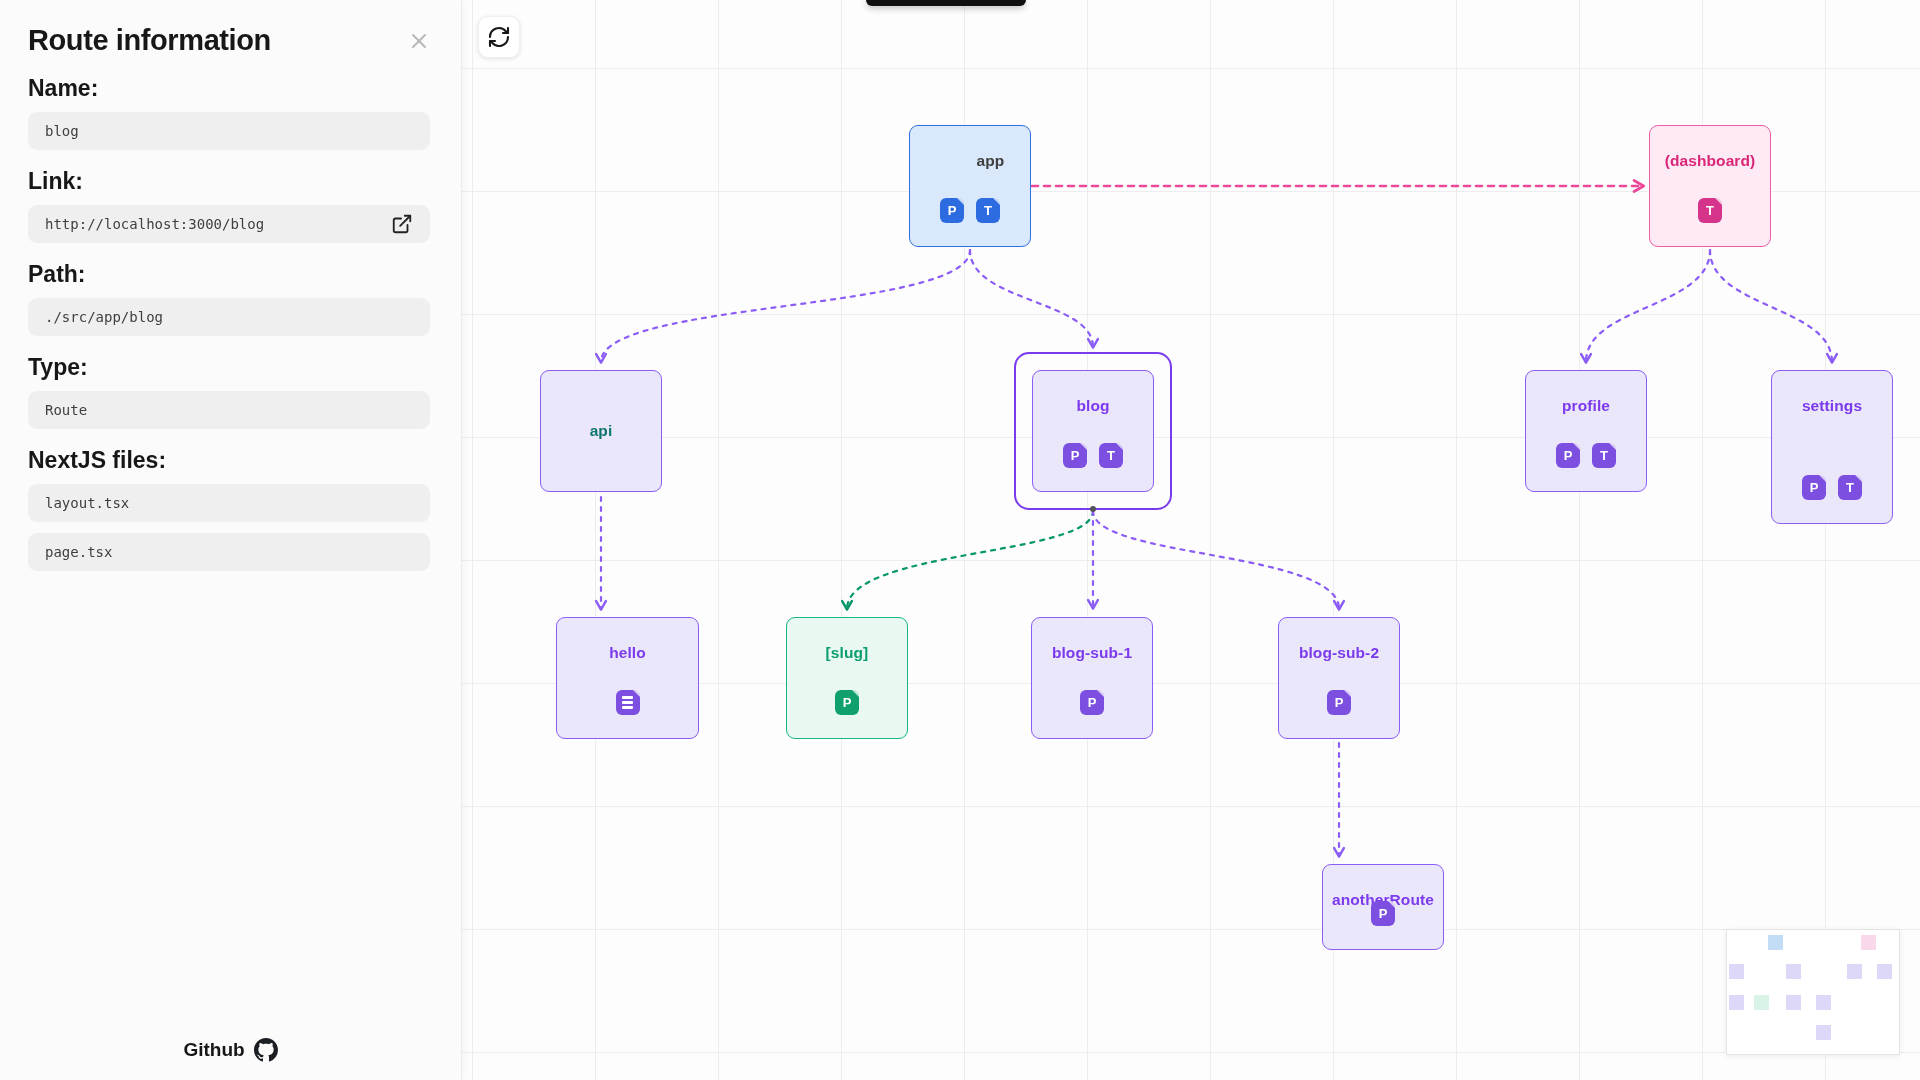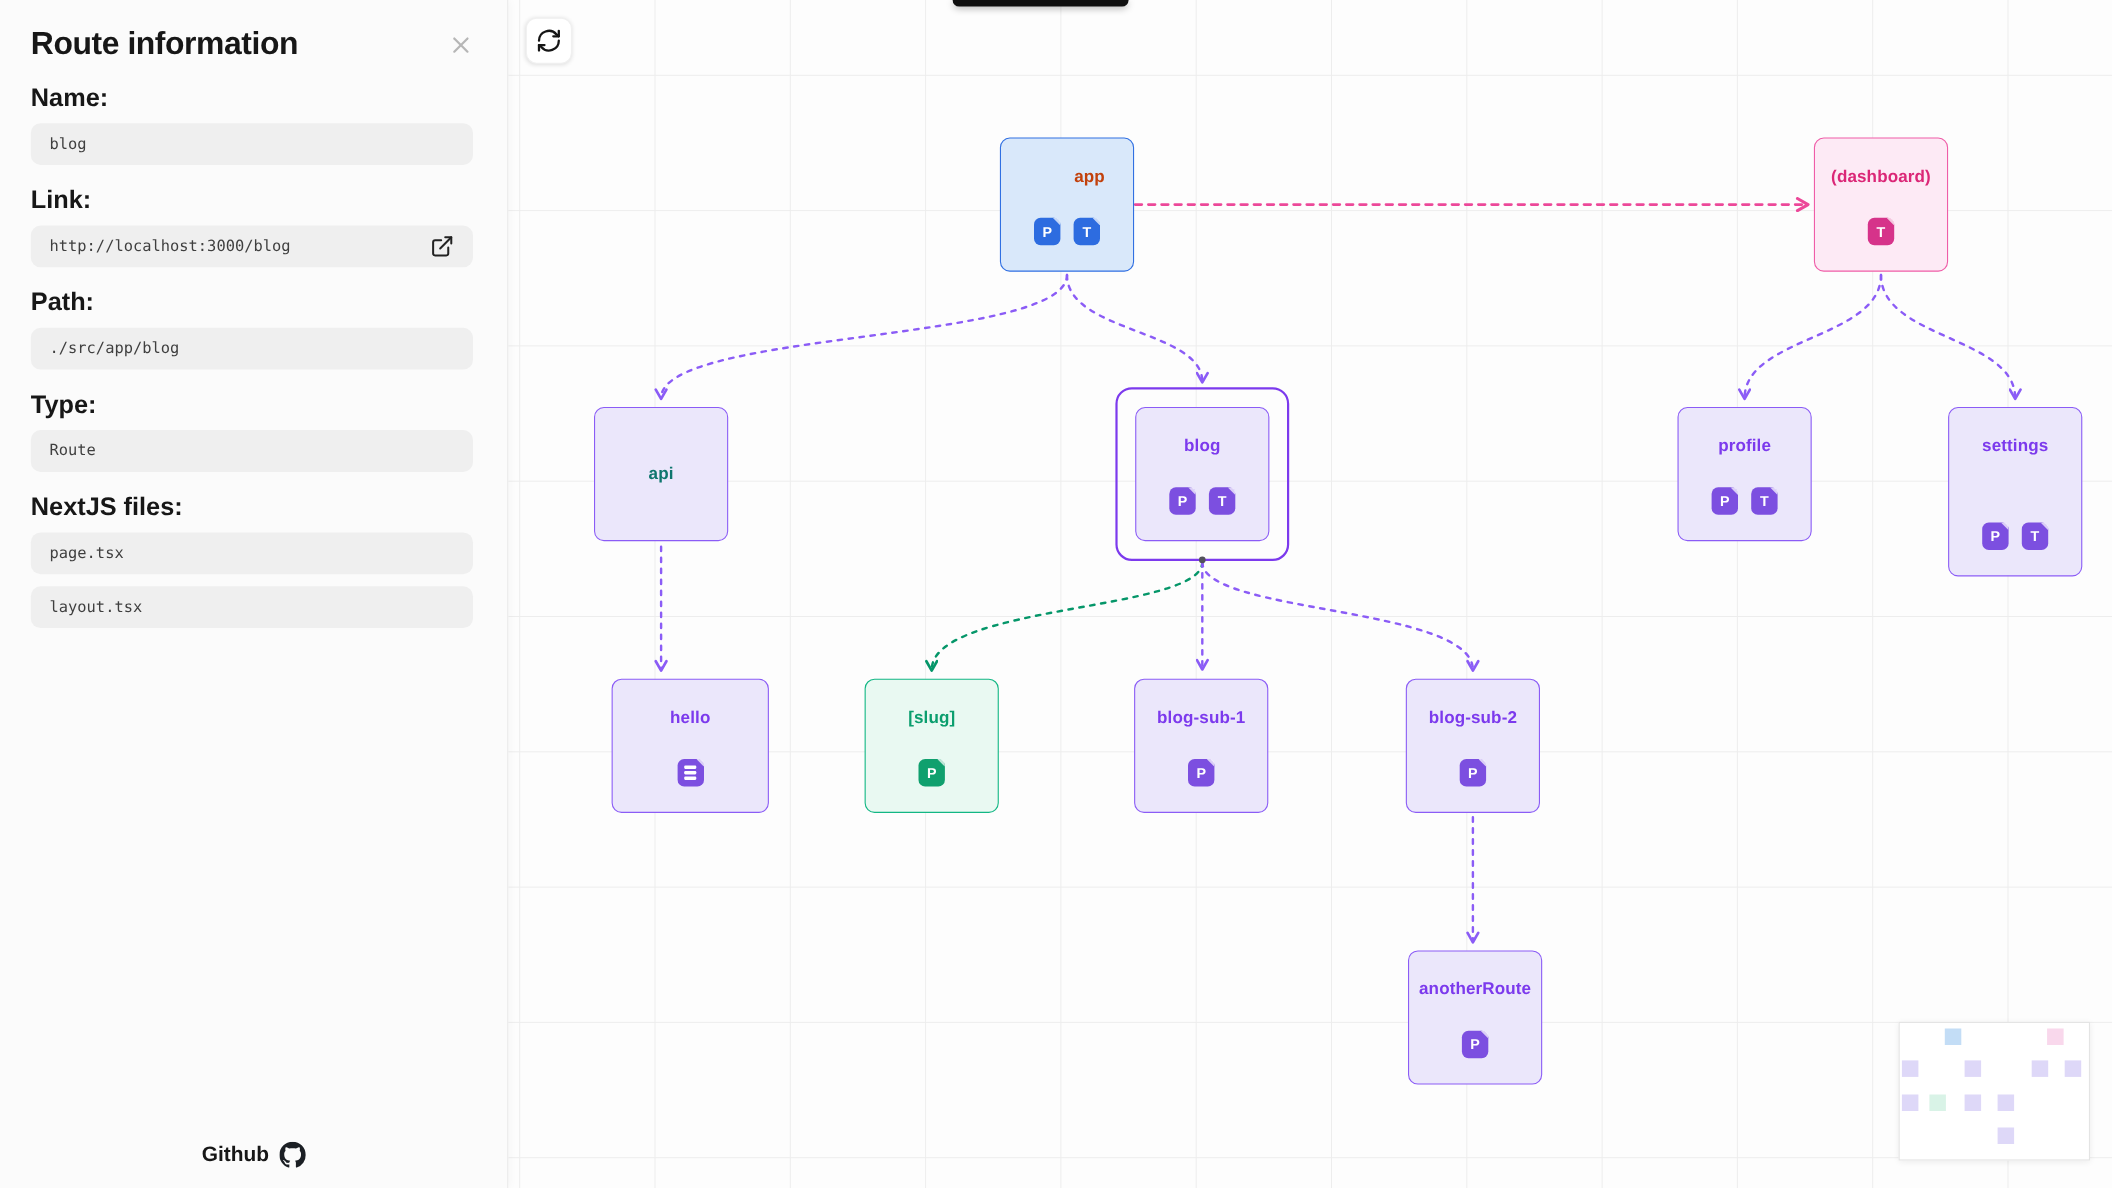--- a/index.html
+++ b/index.html
@@ -137,24 +137,24 @@
       <span>./src/app/blog</span>
     </div>
 
     <div class="field-label">Type:</div>
     <div class="input-box">
       <span>Route</span>
     </div>
 
     <div class="field-label">NextJS files:</div>
     <div class="input-box file-box">
+      <span>layout.tsx</span>
+    </div>
+    <div class="input-box file-box">
       <span>page.tsx</span>
-    </div>
-    <div class="input-box file-box">
-      <span>layout.tsx</span>
     </div>
 
     <div class="sb-footer">
       <span>Github</span>
       <span style="line-height:0;">
         <svg width="24" height="24" viewBox="0 0 16 16" fill="#1b1f24">
           <path d="M8 0C3.58 0 0 3.58 0 8c0 3.54 2.29 6.53 5.47 7.59.4.07.55-.17.55-.38 0-.19-.01-.82-.01-1.49-2.01.37-2.53-.49-2.69-.94-.09-.23-.48-.94-.82-1.13-.28-.15-.68-.52-.01-.53.63-.01 1.08.58 1.23.82.72 1.21 1.87.87 2.33.66.07-.52.28-.87.51-1.07-1.78-.2-3.64-.89-3.64-3.95 0-.87.31-1.59.82-2.15-.08-.2-.36-1.02.08-2.12 0 0 .67-.21 2.2.82.64-.18 1.32-.27 2-.27s1.36.09 2 .27c1.53-1.04 2.2-.82 2.2-.82.44 1.1.16 1.92.08 2.12.51.56.82 1.27.82 2.15 0 3.07-1.87 3.75-3.65 3.95.29.25.54.73.54 1.48 0 1.07-.01 1.93-.01 2.2 0 .21.15.46.55.38A8.01 8.01 0 0 0 16 8c0-4.42-3.58-8-8-8z"></path>
         </svg>
       </span>
     </div>
@@ -193,21 +193,21 @@
         <path d="M 1248 250 C 1248 308 1370 306 1370 362" fill="none" stroke="#8b5cf6" stroke-width="2.2" stroke-dasharray="4 6" stroke-linecap="round" marker-end="url(#arrow-purple)"></path>
         <path d="M 139 497 L 139 609" fill="none" stroke="#8b5cf6" stroke-width="2.2" stroke-dasharray="4 6" stroke-linecap="round" marker-end="url(#arrow-purple)"></path>
         <path d="M 631 511 C 631 556 385 549 385 609" fill="none" stroke="#059669" stroke-width="2.2" stroke-dasharray="4 6" stroke-linecap="round" marker-end="url(#arrow-green)"></path>
         <path d="M 631 511 L 631 608" fill="none" stroke="#8b5cf6" stroke-width="2.2" stroke-dasharray="4 6" stroke-linecap="round" marker-end="url(#arrow-purple)"></path>
         <path d="M 631 511 C 631 558 877 551 877 609" fill="none" stroke="#8b5cf6" stroke-width="2.2" stroke-dasharray="4 6" stroke-linecap="round" marker-end="url(#arrow-purple)"></path>
         <path d="M 877 743 L 877 856" fill="none" stroke="#8b5cf6" stroke-width="2.2" stroke-dasharray="4 6" stroke-linecap="round" marker-end="url(#arrow-purple)"></path>
       </svg>
     <div id="nodes-layer">
         <div class="sel-outline" style="left: 552px; top: 352px; border-color: rgb(124, 58, 237);"></div>
         <div class="node" style="left: 447px; top: 125px; width: 122px; height: 122px; background: rgb(217, 232, 250); border-color: rgb(49, 112, 226);">
-          <div class="node-label" style="color: #c2410c; padding-left: 41px;">app</div>
+          <div class="node-label" style="color: #404040; padding-left: 41px;">app</div>
           <div class="badges">
             <div class="badge" style="background: rgb(45, 108, 224);">P</div>
             <div class="badge" style="background: rgb(45, 108, 224);">T</div>
           </div>
         </div>
         <div class="node" style="left: 1187px; top: 125px; width: 122px; height: 122px; background: rgb(253, 234, 245); border-color: rgb(239, 93, 168);">
           <div class="node-label" style="color: rgb(219, 39, 119);">(dashboard)</div>
           <div class="badges">
             <div class="badge" style="background: rgb(214, 51, 138);">T</div>
           </div>
@@ -259,21 +259,21 @@
           <div class="badges">
             <div class="badge" style="background: rgb(124, 79, 224);">P</div>
           </div>
         </div>
         <div class="node" style="left: 816px; top: 617px; width: 122px; height: 122px; background: rgb(235, 231, 251); border-color: rgb(139, 92, 246);">
           <div class="node-label" style="color: rgb(124, 58, 237);">blog-sub-2</div>
           <div class="badges">
             <div class="badge" style="background: rgb(124, 79, 224);">P</div>
           </div>
         </div>
-        <div class="node" style="left: 818px; top: 864px; width: 122px; height: 122px; background: rgb(235, 231, 251); border-color: rgb(139, 92, 246);">
+        <div class="node" style="left: 860px; top: 864px; width: 122px; height: 86px; background: rgb(235, 231, 251); border-color: rgb(139, 92, 246);">
           <div class="node-label" style="color: rgb(124, 58, 237);">anotherRoute</div>
           <div class="badges">
             <div class="badge" style="background: rgb(124, 79, 224);">P</div>
           </div>
         </div>
         <div class="handle-dot" style="left: 631px; top: 509px;"></div>
       </div>
     <div id="minimap" class="minimap" style="left: 1264px; top: 929px; width: 174px; height: 126px;">
         <div class="mini-node" style="left: 41px; top: 5px; background: rgb(195, 221, 246);"></div>
         <div class="mini-node" style="left: 134px; top: 5px; background: rgb(249, 216, 236);"></div>

